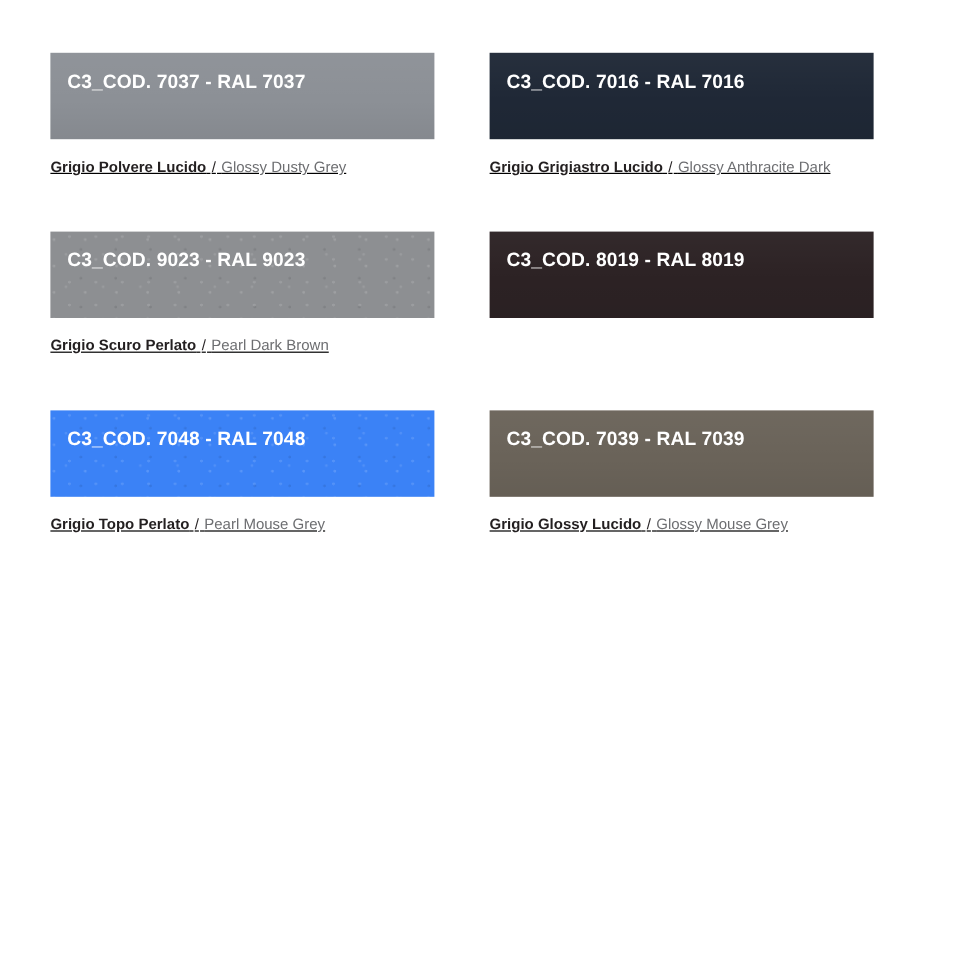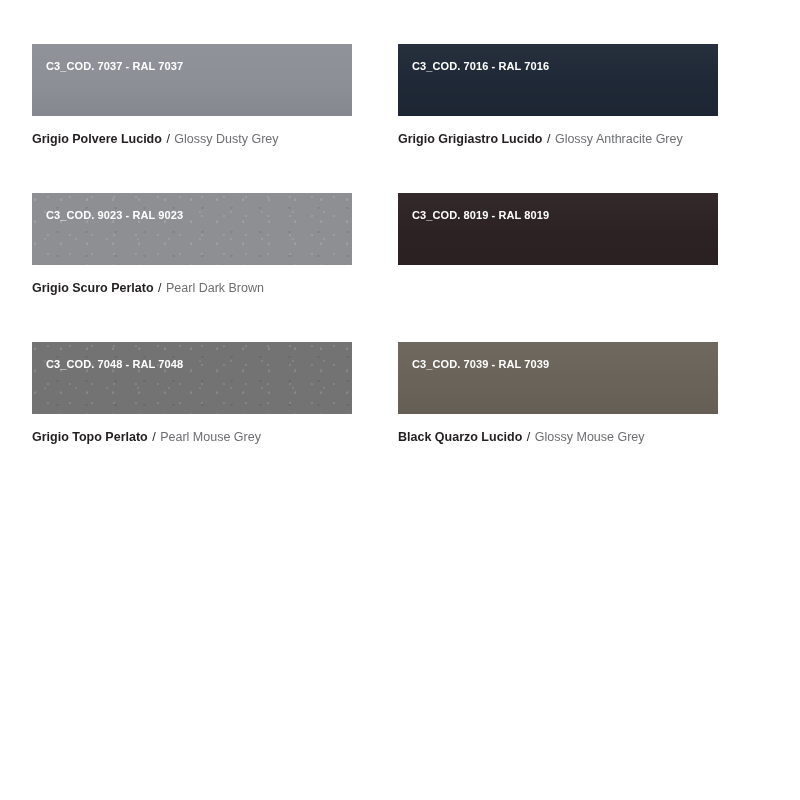--- a/index.html
+++ b/index.html
@@ -15,44 +15,45 @@
     overflow: hidden;
   }
   .sheet {
     position: relative;
     width: 800px;
     height: 800px;
     box-sizing: border-box;
   }
   .grid {
     position: absolute;
-    left: 32px;
+    left: 42px;
     top: 44px;
     width: 686px;
     display: grid;
     grid-template-columns: 320px 46px 320px;
     grid-auto-rows: auto;
+    text-decoration: underline;
   }
   .swatch-cell {
     width: 320px;
   }
   .spacer-cell {
     width: 46px;
   }
   .chip {
     position: relative;
     width: 320px;
     height: 72px;
     box-sizing: border-box;
   }
   .chip-label {
     position: absolute;
     left: 14px;
     top: 16px;
-    font-size: 11px;
+    font-size: 16px;
     font-weight: bold;
     letter-spacing: 0.1px;
     white-space: nowrap;
   }
   .caption {
     margin-top: 16px;
     margin-bottom: 46px;
     font-size: 12.5px;
     line-height: 1.2;
     color: #58595b;
@@ -122,21 +123,21 @@
       </div>
     </div>
     <div class="spacer-cell"></div>
     <div class="swatch-cell">
       <div class="chip tex-gloss" style="background:#1f2836">
         <span class="chip-label" style="color:#ffffff">C3_COD. 7016 - RAL 7016</span>
       </div>
       <div class="caption">
         <span class="it">Grigio Grigiastro Lucido</span>
         <span class="sep">/</span>
-        <span class="en">Glossy Anthracite Grey</span>
+        <span class="en">Glossy Anthracite Dark</span>
       </div>
     </div>
 
     <div class="swatch-cell">
       <div class="chip tex-pearl" style="background:#8d8f92">
         <span class="chip-label" style="color:#ffffff">C3_COD. 9023 - RAL 9023</span>
       </div>
       <div class="caption">
         <span class="it">Grigio Scuro Perlato</span>
         <span class="sep">/</span>
@@ -144,37 +145,37 @@
       </div>
     </div>
     <div class="spacer-cell"></div>
     <div class="swatch-cell">
       <div class="chip tex-gloss" style="background:#2c2224">
         <span class="chip-label" style="color:#ffffff">C3_COD. 8019 - RAL 8019</span>
       </div>
     </div>
 
     <div class="swatch-cell">
-      <div class="chip tex-pearl" style="background:#737373">
+      <div class="chip tex-pearl" style="background:#3b82f6">
         <span class="chip-label" style="color:#ffffff">C3_COD. 7048 - RAL 7048</span>
       </div>
       <div class="caption">
         <span class="it">Grigio Topo Perlato</span>
         <span class="sep">/</span>
         <span class="en">Pearl Mouse Grey</span>
       </div>
     </div>
     <div class="spacer-cell"></div>
 
     <div class="swatch-cell">
       <div class="chip tex-gloss" style="background:#6a6359">
         <span class="chip-label" style="color:#ffffff">C3_COD. 7039 - RAL 7039</span>
       </div>
       <div class="caption">
-        <span class="it">Black Quarzo Lucido</span>
+        <span class="it">Grigio Glossy Lucido</span>
         <span class="sep">/</span>
         <span class="en">Glossy Mouse Grey</span>
       </div>
     </div>
     <div class="spacer-cell"></div>
 
   </div>
 </div>
 
 </body></html>

